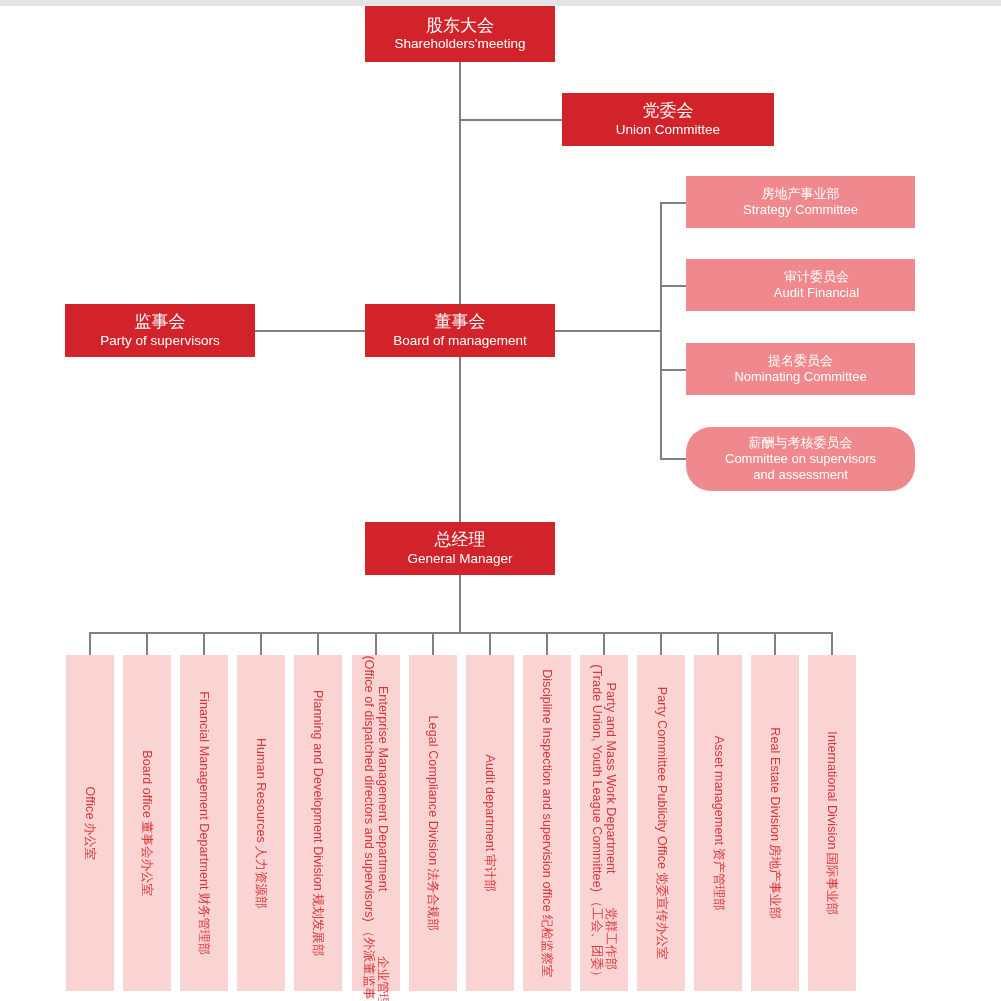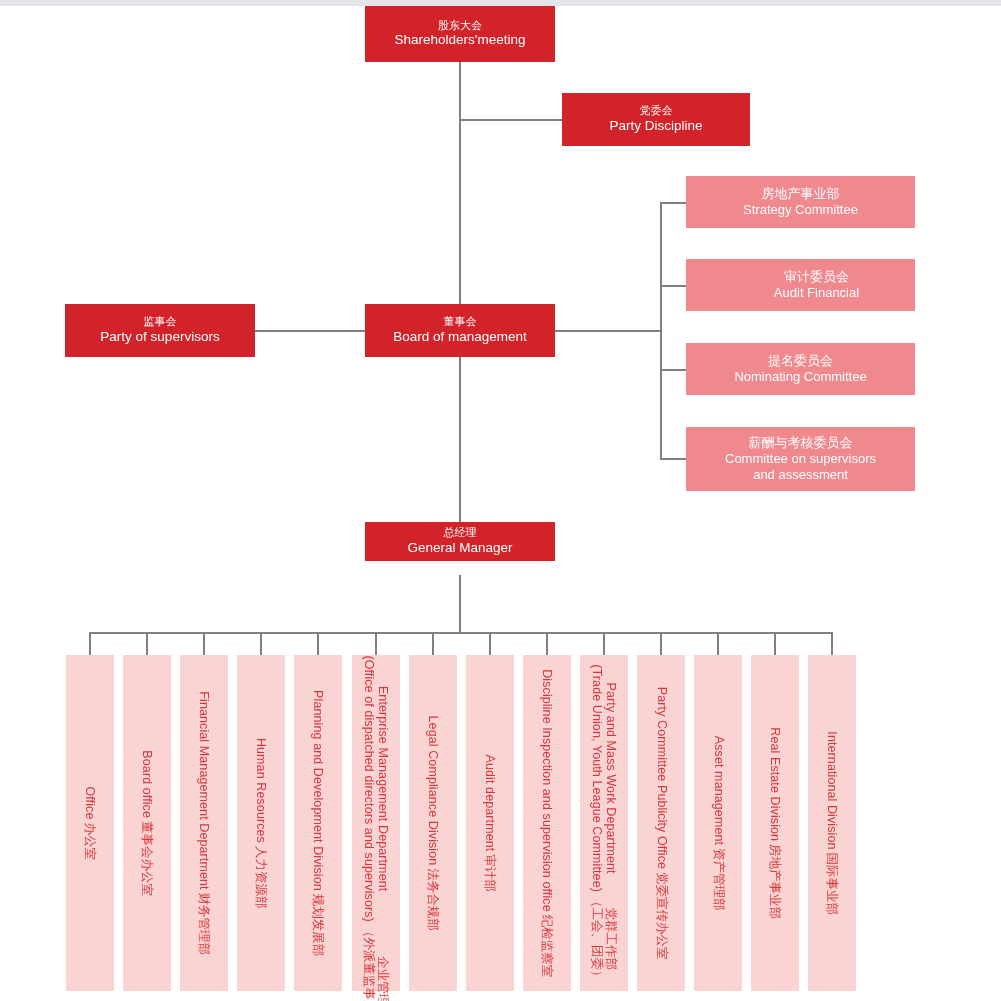--- a/index.html
+++ b/index.html
@@ -41,21 +41,21 @@
     position: absolute;
     box-sizing: border-box;
     display: flex;
     flex-direction: column;
     align-items: center;
     justify-content: center;
     text-align: center;
     color: #ffffff;
     line-height: 1.25;
   }
-  .node .cn { font-size: 11px; }
+  .node .cn { font-size: 17px; }
   .node .en { font-size: 13.5px; }
 
   .node.level-primary   { background: #d2232a; }
   .node.level-committee { background: #f0898d; }
   .node.level-dept      { background: #fad3d3; }
 
   .node.level-committee .cn,
   .node.level-committee .en { font-size: 13px; }
 
   
@@ -134,54 +134,54 @@
       <div class="line vline" style="left: 717.1px; top: 632px; height: 23px;"></div>
       <div class="line vline" style="left: 774.2px; top: 632px; height: 23px;"></div>
       <div class="line vline" style="left: 831.3px; top: 632px; height: 23px;"></div>
     </div>
 
   <div class="node level-primary" style="left:365px; top:6px; width:190px; height:56px;">
     <span class="cn">股东大会</span>
     <span class="en">Shareholders'meeting</span>
   </div>
 
-  <div class="node level-primary" style="left:562px; top:93px; width:188px; height:53px;">
+  <div class="node level-primary" style="left:562px; top:93px; width:212px; height:53px;">
     <span class="cn">党委会</span>
-    <span class="en">Party Discipline</span>
+    <span class="en">Union Committee</span>
   </div>
 
   <div class="node level-primary" style="left:65px; top:304px; width:190px; height:53px;">
     <span class="cn">监事会</span>
     <span class="en">Party of supervisors</span>
   </div>
 
   <div class="node level-primary" style="left:365px; top:304px; width:190px; height:53px;">
     <span class="cn">董事会</span>
     <span class="en">Board of management</span>
   </div>
 
-  <div class="node level-primary" style="left:365px; top:522px; width:190px; height:39px;">
+  <div class="node level-primary" style="left:365px; top:522px; width:190px; height:53px;">
     <span class="cn">总经理</span>
     <span class="en">General Manager</span>
   </div>
 
   <div id="committee-nodes">
       <div class="node level-committee" style="left: 686px; top: 176px; width: 229px; height: 52px;">
         <span class="cn">房地产事业部</span>
         <span class="en">Strategy Committee</span>
       </div>
       <div class="node level-committee" style="left: 686px; top: 259px; width: 229px; height: 52px; padding-left: 32px;">
         <span class="cn">审计委员会</span>
         <span class="en">Audit Financial</span>
       </div>
       <div class="node level-committee" style="left: 686px; top: 343px; width: 229px; height: 52px; align-items: center;">
         <span class="cn">提名委员会</span>
         <span class="en">Nominating Committee</span>
       </div>
-      <div class="node level-committee" style="left: 686px; top: 427px; width: 229px; height: 64px;">
+      <div class="node level-committee" style="left: 686px; top: 427px; width: 229px; height: 64px; border-radius: 25px;">
         <span class="cn">薪酬与考核委员会</span>
         <span class="en">Committee on supervisors</span>
         <span class="en">and assessment</span>
       </div>
     </div>
 
   <div id="department-nodes">
       <div class="node level-dept" style="left: 66px; top: 655px; width: 48px; height: 336px;">
         <div class="deptinner" style="max-width: 336px;">
           <div class="stack">

